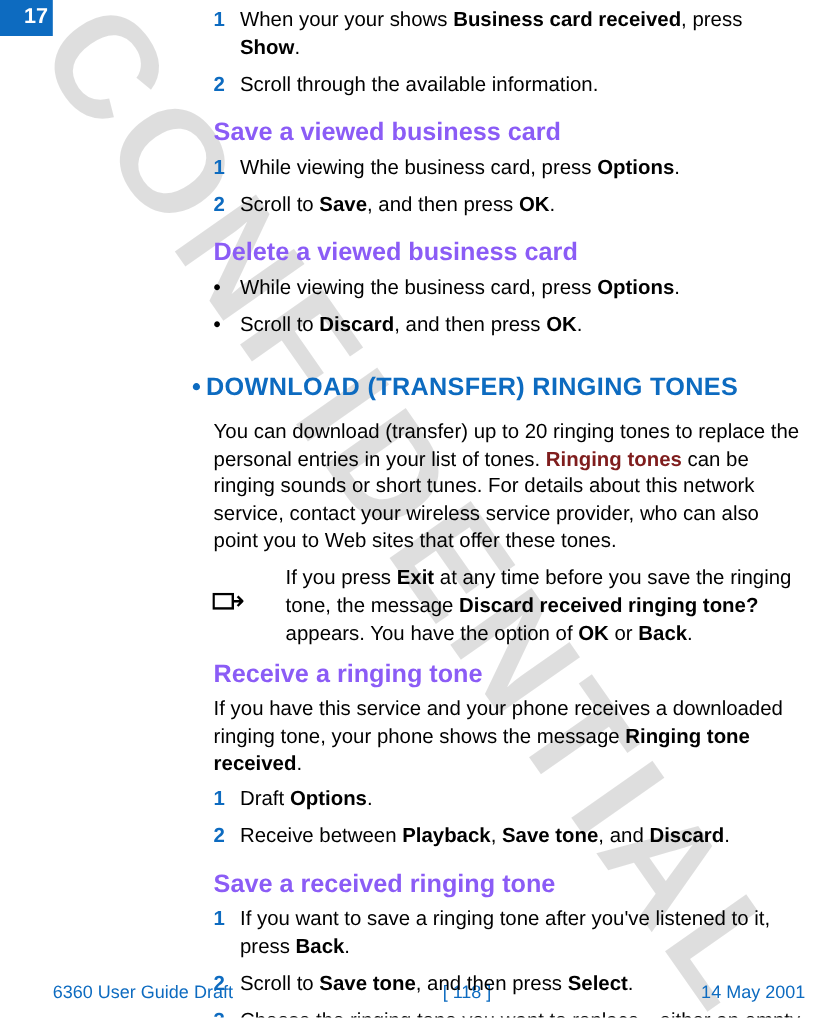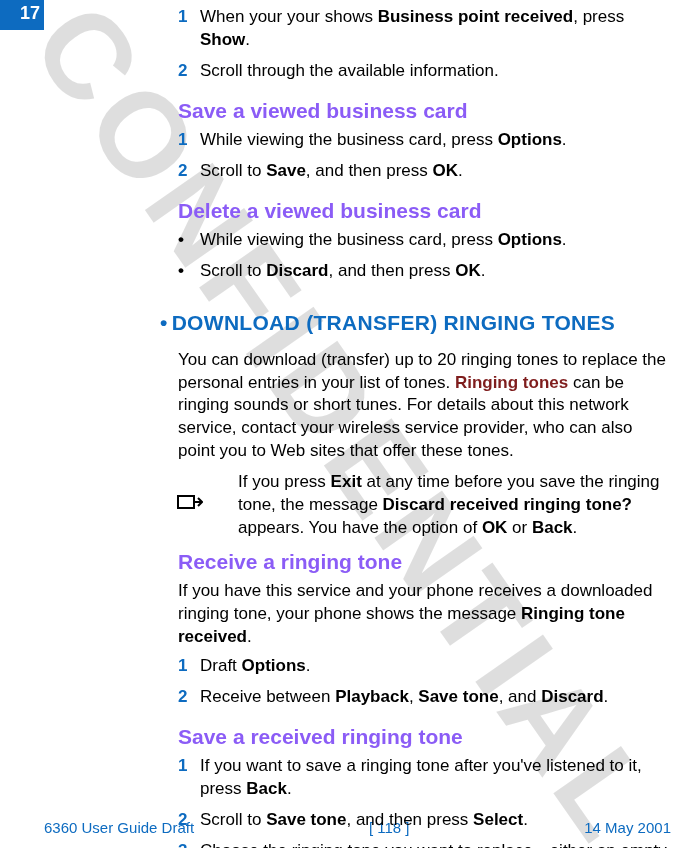--- a/index.html
+++ b/index.html
@@ -137,21 +137,21 @@
 <div class="watermark">CONFIDENTIAL</div>
 
 <div class="chapter-tab">17</div>
 
 <div class="content">
 
   <ul class="step-list" style="padding-top:6px;">
     <li>
       <span class="step-num">1</span>
       <span>
-        <span>When your your shows </span><b>Business point received</b><span>, press </span><b>Show</b><span>.</span>
+        <span>When your your shows </span><b>Business card received</b><span>, press </span><b>Show</b><span>.</span>
       </span>
     </li>
     <li>
       <span class="step-num">2</span>
       <span>Scroll through the available information.</span>
     </li>
   </ul>
 
   <div class="h-sub">Save a viewed business card</div>
   <ul class="step-list">

